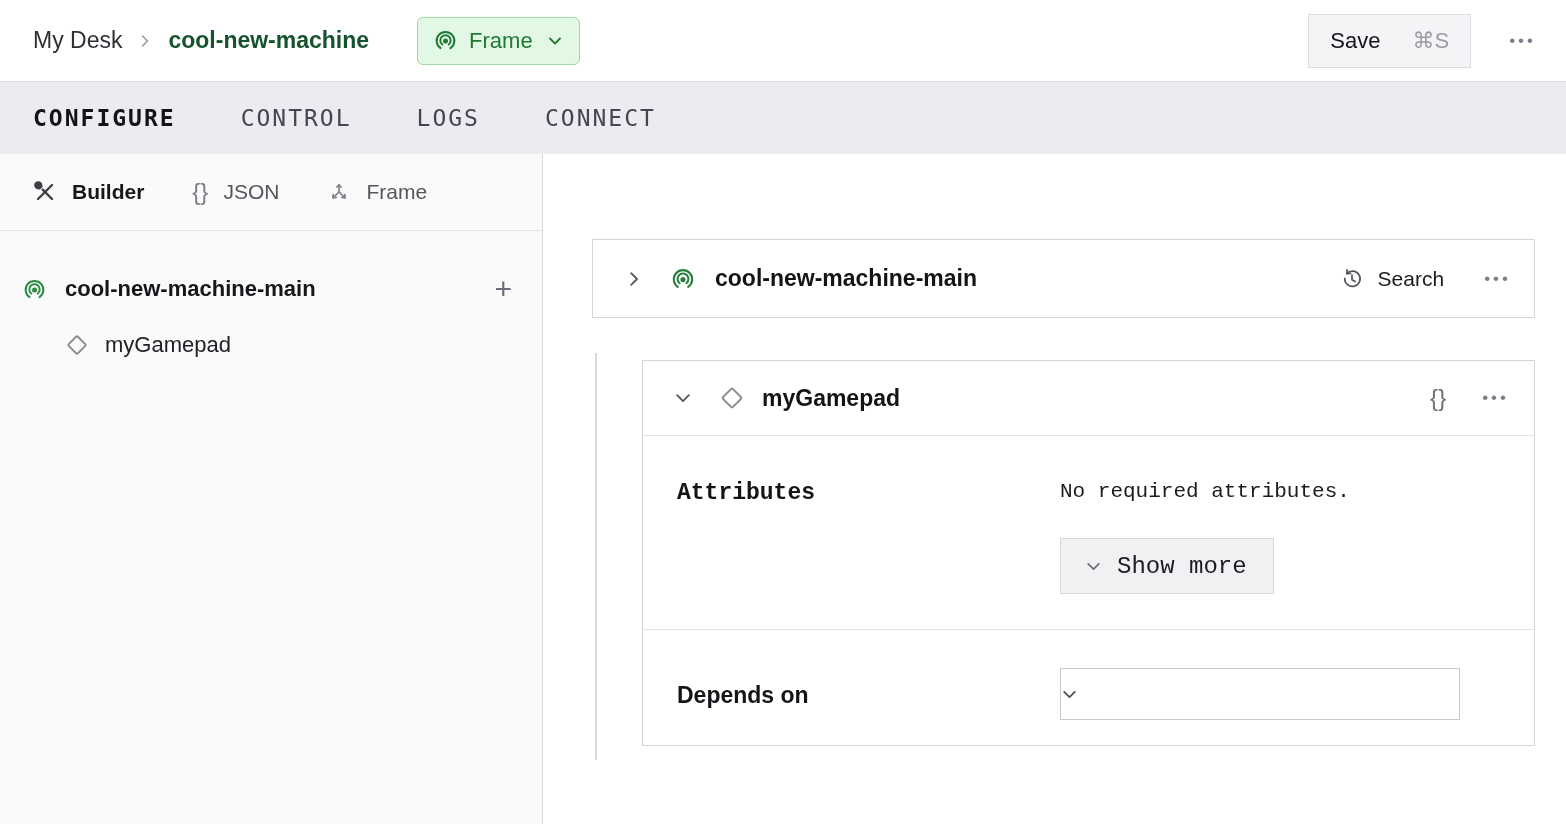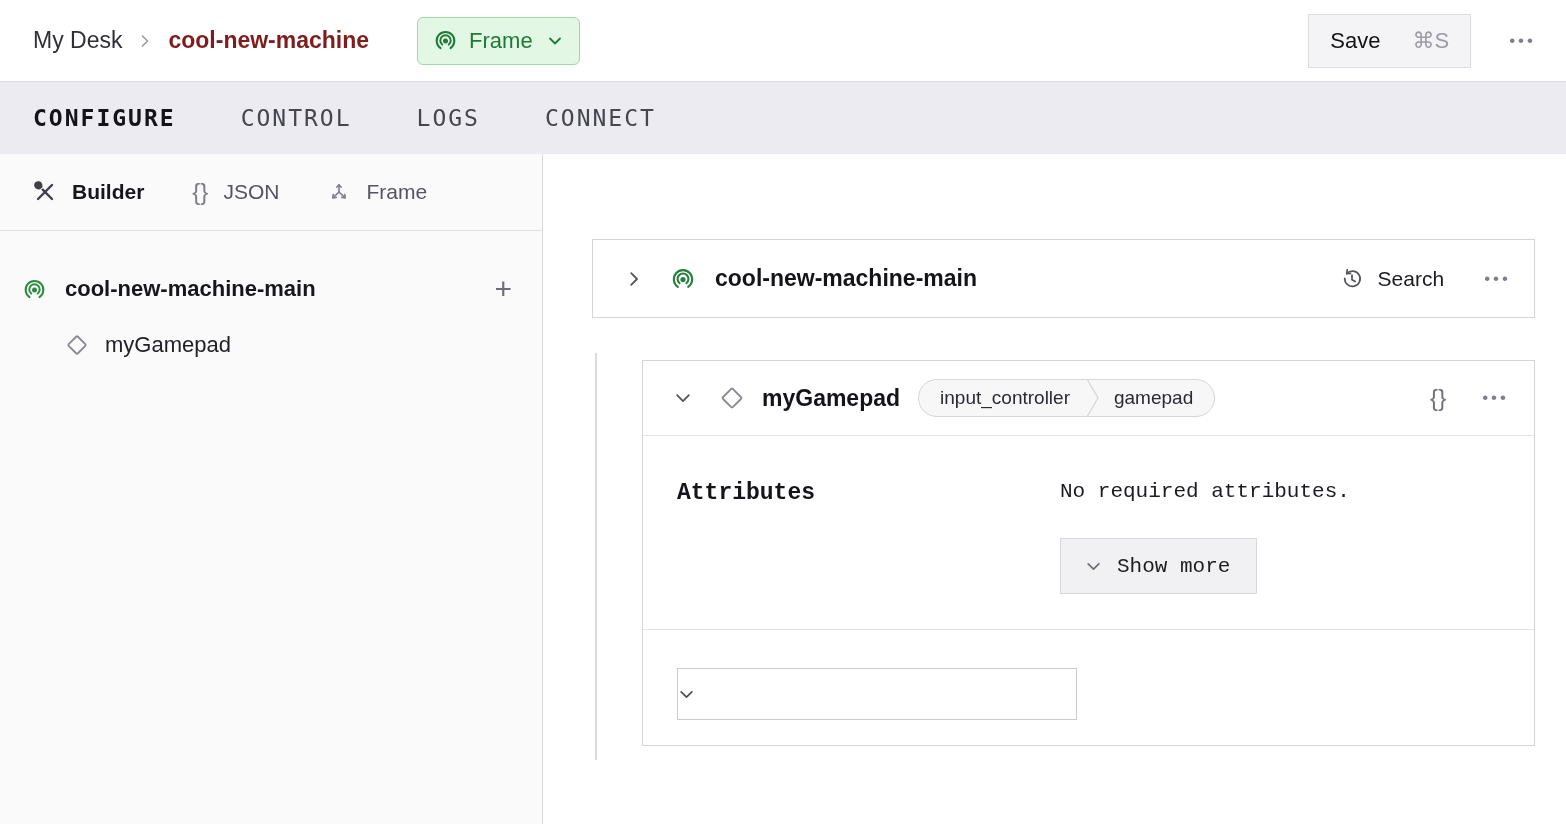--- a/index.html
+++ b/index.html
@@ -16,21 +16,21 @@
     height: 82px;
     display: flex;
     align-items: center;
     padding: 0 30px 0 33px;
     background: #ffffff;
     border-bottom: 1px solid #dcdce2;
   }
   .breadcrumb { display: flex; align-items: center; font-size: 23px; }
   .crumb-parent { color: #2f2f36; }
   .crumb-sep { color: #9a9aa2; margin: 0 15px; display: flex; align-items: center; }
-  .crumb-current { color: #7f1d1d; font-weight: bold; text-align: right; }
+  .crumb-current { color: #14532d; font-weight: bold; text-align: right; }
 
   .live-badge {
     margin-left: 48px;
     display: inline-flex;
     align-items: center;
     gap: 11px;
     height: 48px;
     padding: 0 16px 0 15px;
     background: #e2f7e4;
     border: 1px solid #a0d8a6;
@@ -203,21 +203,21 @@
 
   .show-more-button {
     margin-top: 34px;
     height: 56px;
     display: inline-flex;
     align-items: center;
     gap: 15px;
     padding: 0 26px 0 24px;
     background: #f1f1f3;
     border: 1px solid #d9d9dc;
-    font-size: 21px;
+    font-size: 24px;
     color: #1b1b20;
     cursor: pointer;
   }
   .show-more-button .chev { color: #6d6d78; display: flex; align-items: center; }
 
   .section-depends { padding: 38px 25px 25px 34px; align-items: flex-start; }
   .section-depends .section-label { padding-top: 14px; }
 
   .search-select {
     width: 400px;
@@ -385,29 +385,20 @@
           <svg width="18" height="18" viewBox="0 0 16 16">
               <path d="M2.8 5.5 L8 10.7 L13.2 5.5" stroke="currentColor" stroke-width="1.6" fill="none" stroke-linecap="round" stroke-linejoin="round"></path>
             </svg>
         </span>
         <span class="diamond-icon">
           <svg viewBox="0 0 24 24" width="28" height="28" fill="none">
             <rect x="6" y="6" width="12" height="12" rx="1.2" transform="rotate(45 12 12)" stroke="currentColor" stroke-width="1.6"></rect>
           </svg>
         </span>
         <span class="component-title">myGamepad</span>
-        <div class="type-badge">
-          <span class="badge-seg-left">input_controller</span>
-          <span class="badge-divider">
-            <svg width="14" height="38" viewBox="0 0 14 38">
-                <path d="M1.5 1 L12 19 L1.5 37" stroke="#d6d6db" stroke-width="1.3" fill="none"></path>
-              </svg>
-          </span>
-          <span class="badge-seg-right">gamepad</span>
-        </div>
         <div class="header-spacer"></div>
         <span class="code-icon">{}</span>
         <span class="dots">•••</span>
       </div>
 
       <div class="card-section section-attributes">
         <div class="section-label">Attributes</div>
         <div class="section-body">
           <div class="empty-message">No required attributes.</div>
           <div class="show-more-button">
@@ -415,20 +406,21 @@
               <svg width="17" height="17" viewBox="0 0 16 16">
                   <path d="M3 5.5 L8 10.5 L13 5.5" stroke="currentColor" stroke-width="1.6" fill="none" stroke-linecap="round" stroke-linejoin="round"></path>
                 </svg>
             </span>
             <span>Show more</span>
           </div>
         </div>
       </div>
 
       <div class="card-section section-depends">
+        <div class="section-label">Depends on</div>
         <div class="section-body">
           <div class="search-select">
             <span class="chev">
               <svg width="17" height="17" viewBox="0 0 16 16">
                   <path d="M3 5.5 L8 10.5 L13 5.5" stroke="currentColor" stroke-width="1.6" fill="none" stroke-linecap="round" stroke-linejoin="round"></path>
                 </svg>
             </span>
           </div>
         </div>
       </div>

